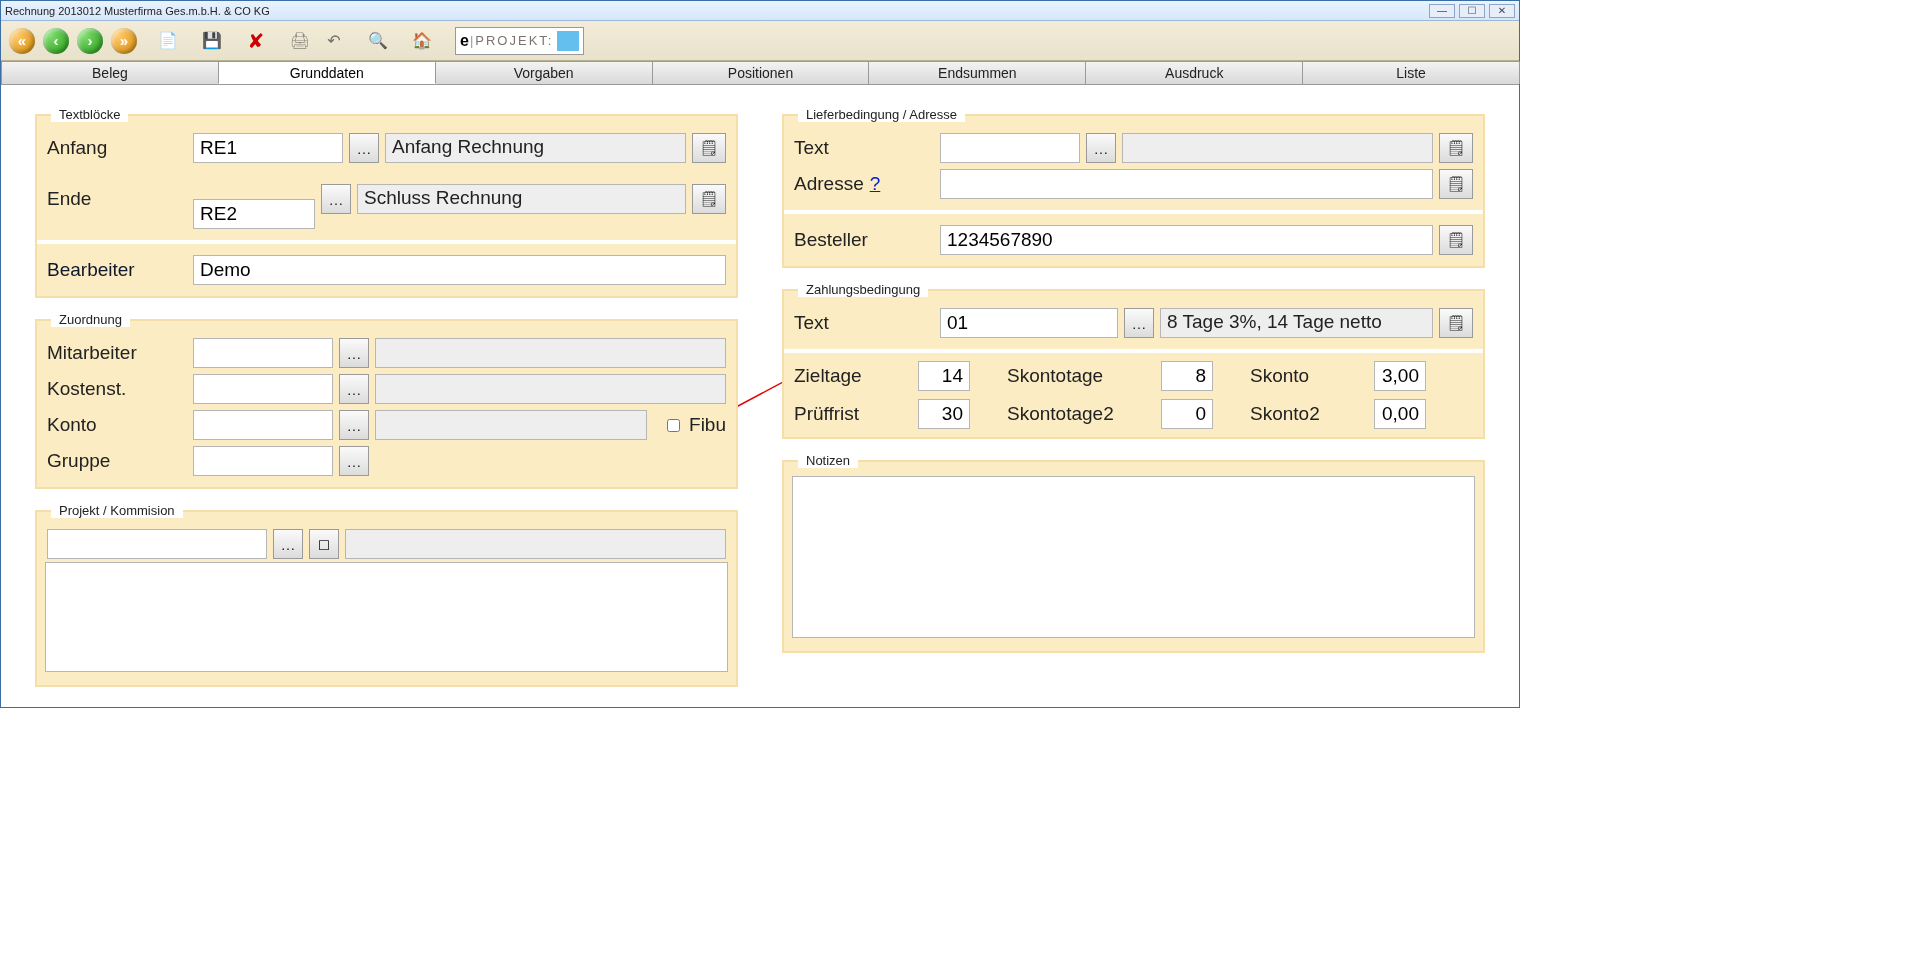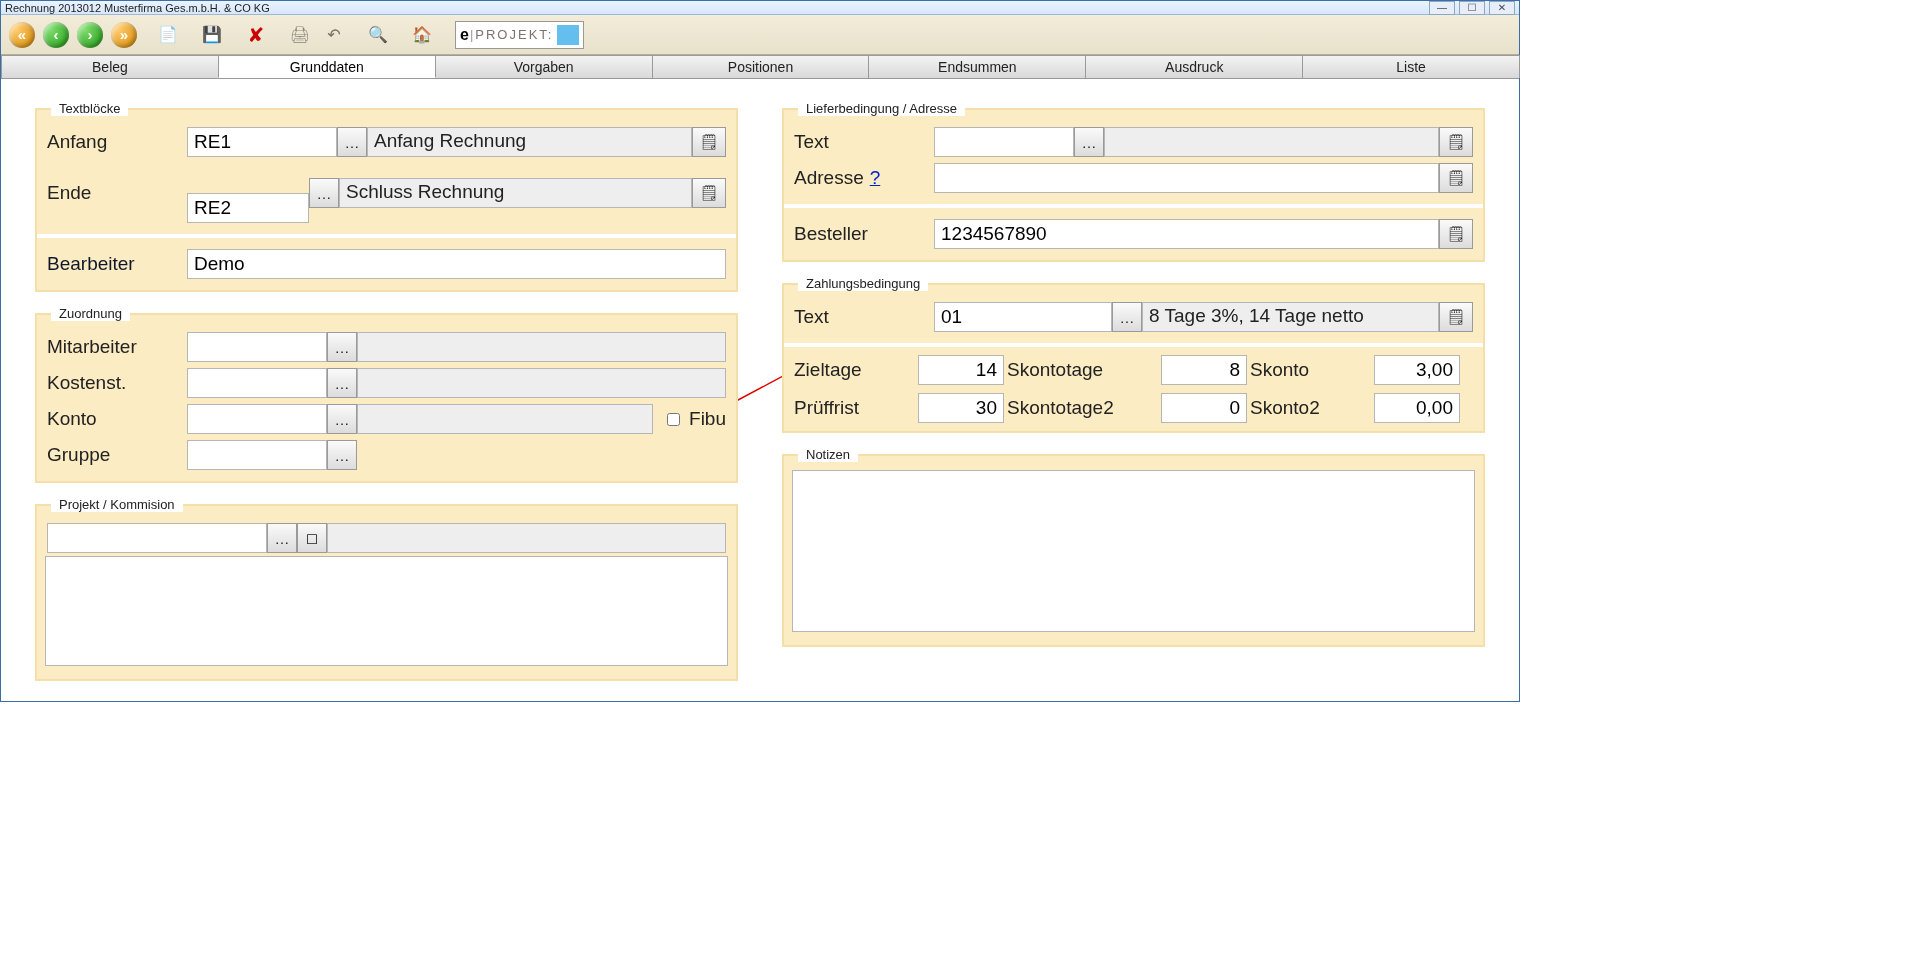--- a/index.html
+++ b/index.html
@@ -1,45 +1,45 @@
 <!DOCTYPE html>
 <html><head>
 <meta charset="utf-8">
 <style>
   * { box-sizing: border-box; font-family: Arial, sans-serif; }
   body { margin: 0; background: #fff; font-size: 18px; color: #222; }
   .window { border: 1px solid #3a6ea5; width: 1520px; position: relative; }
-  .titlebar { height: 14px; background: linear-gradient(#eaf3ff,#d6e7fa); border-bottom: 1px solid #9cb8d8; font-size: 11px; color: #222; display:flex; align-items:center; justify-content:space-between; padding: 0 4px; }
+  .titlebar { height: 20px; background: linear-gradient(#eaf3ff,#d6e7fa); border-bottom: 1px solid #9cb8d8; font-size: 11px; color: #222; display:flex; align-items:center; justify-content:space-between; padding: 0 4px; }
   .titlebar .tbtns { display:flex; gap:4px; }
   .titlebar .tbtn { width:26px; height:14px; background:#e8eef7; border:1px solid #8ca6c5; font-size:10px; display:flex; align-items:center; justify-content:center; color:#446; cursor:default;}
   .toolbar { height: 40px; background: linear-gradient(#f3ecd8,#e8e2cd); border-bottom:1px solid #b8b090; display:flex; align-items:center; padding:2px 6px; gap:4px;}
   .tb-btn { width:30px; height:30px; border:1px solid transparent; border-radius:3px; display:flex; align-items:center; justify-content:center; font-size:16px; cursor:pointer;}
   .tb-sep { width:6px; }
   .eprojekt { height:28px; display:flex; align-items:center; background:#fff; border:1px solid #999; padding:0 4px; font-size:13px; letter-spacing:2px; color:#7c736f; margin-left:4px;}
   .eprojekt b { color:#000; font-size:16px; margin-right:1px; letter-spacing:0;}
   .eprojekt .ep-icon { width:22px; height:20px; background:#64bfef; margin-left:4px; display:inline-block; position:relative;}
   .tabs { display:flex; border-bottom:1px solid #999; background:#e7e1c1; height:24px;}
   .tab { flex:1; border:1px solid #9a9a9a; border-bottom:none; background:linear-gradient(#f3f3f3,#d9d9d9); font-size:14px; display:flex; align-items:center; justify-content:center; cursor:pointer; margin-right:-1px;}
   .tab .ul { }
   .tab.active { background:#fff; color:#000000; border-bottom:1px solid #fff; position:relative; z-index:1;}
   .content { background:#fff; padding:22px 34px 20px 34px; display:flex; gap:44px; position:relative;}
   .col { flex:1; display:flex; flex-direction:column; gap:14px;}
   fieldset { border:2px solid #f4deaa; background:#fcecc4; padding:0; margin:0; position:relative;}
   fieldset > legend { background:#fff; padding:0 8px; margin-left:14px; font-size:13px; color:#222;}
   .sect { padding:8px 8px;}
   .sep-h { height:4px; background:#fff; margin:0 -0px;}
-  .row { display:flex; align-items:center; min-height:36px; padding:3px 2px;}
+  .row { display:flex; align-items:center; gap:6px; min-height:36px; padding:3px 2px;}
   .label { width:140px; font-size:19px; color:#222;}
   .label.link { color:#0f172a; cursor:pointer;}
   .qmark { color:#0020d0; text-decoration:underline; margin-left:6px; cursor:pointer;}
   input.txt, .ro { height:30px; border:1px solid #b6b6b6; padding:2px 6px; font-size:19px; background:#fff;}
   .ro { background:#eee;}
   .btn-small { width:30px; height:30px; border:1px solid #9a9a9a; background:linear-gradient(#fafafa,#dcdcdc); display:flex; align-items:center; justify-content:center; font-size:15px; cursor:pointer;}
   .btn-edit { width:34px; height:30px; }
-  .num { text-align:right; width:86px;}
+  .num { text-align:right; width:52px;}
   .pay-grid { display:grid; grid-template-columns: 110px 75px 140px 75px 110px 75px; gap:8px 14px; align-items:center; padding:8px 10px;}
   .pay-grid .lbl { font-size:19px;}
   textarea { resize:none; border:1px solid #b6b6b6; font-size:15px; padding:4px; width:100%; }
   .chk { display:flex; align-items:center; gap:6px; font-size:19px; margin-left:10px;}
   .arrow-svg { position:absolute; left:720px; top:212px; pointer-events:none; }
   .nav-circle { width:26px; height:26px; border-radius:50%; display:flex; align-items:center; justify-content:center; color:#fff; font-weight:bold; font-size:15px; box-shadow: inset -2px -2px 4px rgba(0,0,0,.3), inset 2px 2px 4px rgba(255,255,255,.6);}
   .green { background: radial-gradient(circle at 30% 30%, #7edc6d, #1f9a12);}
   .orange { background: radial-gradient(circle at 30% 30%, #ffc96b, #d68a00);}
 </style>
 </head>

